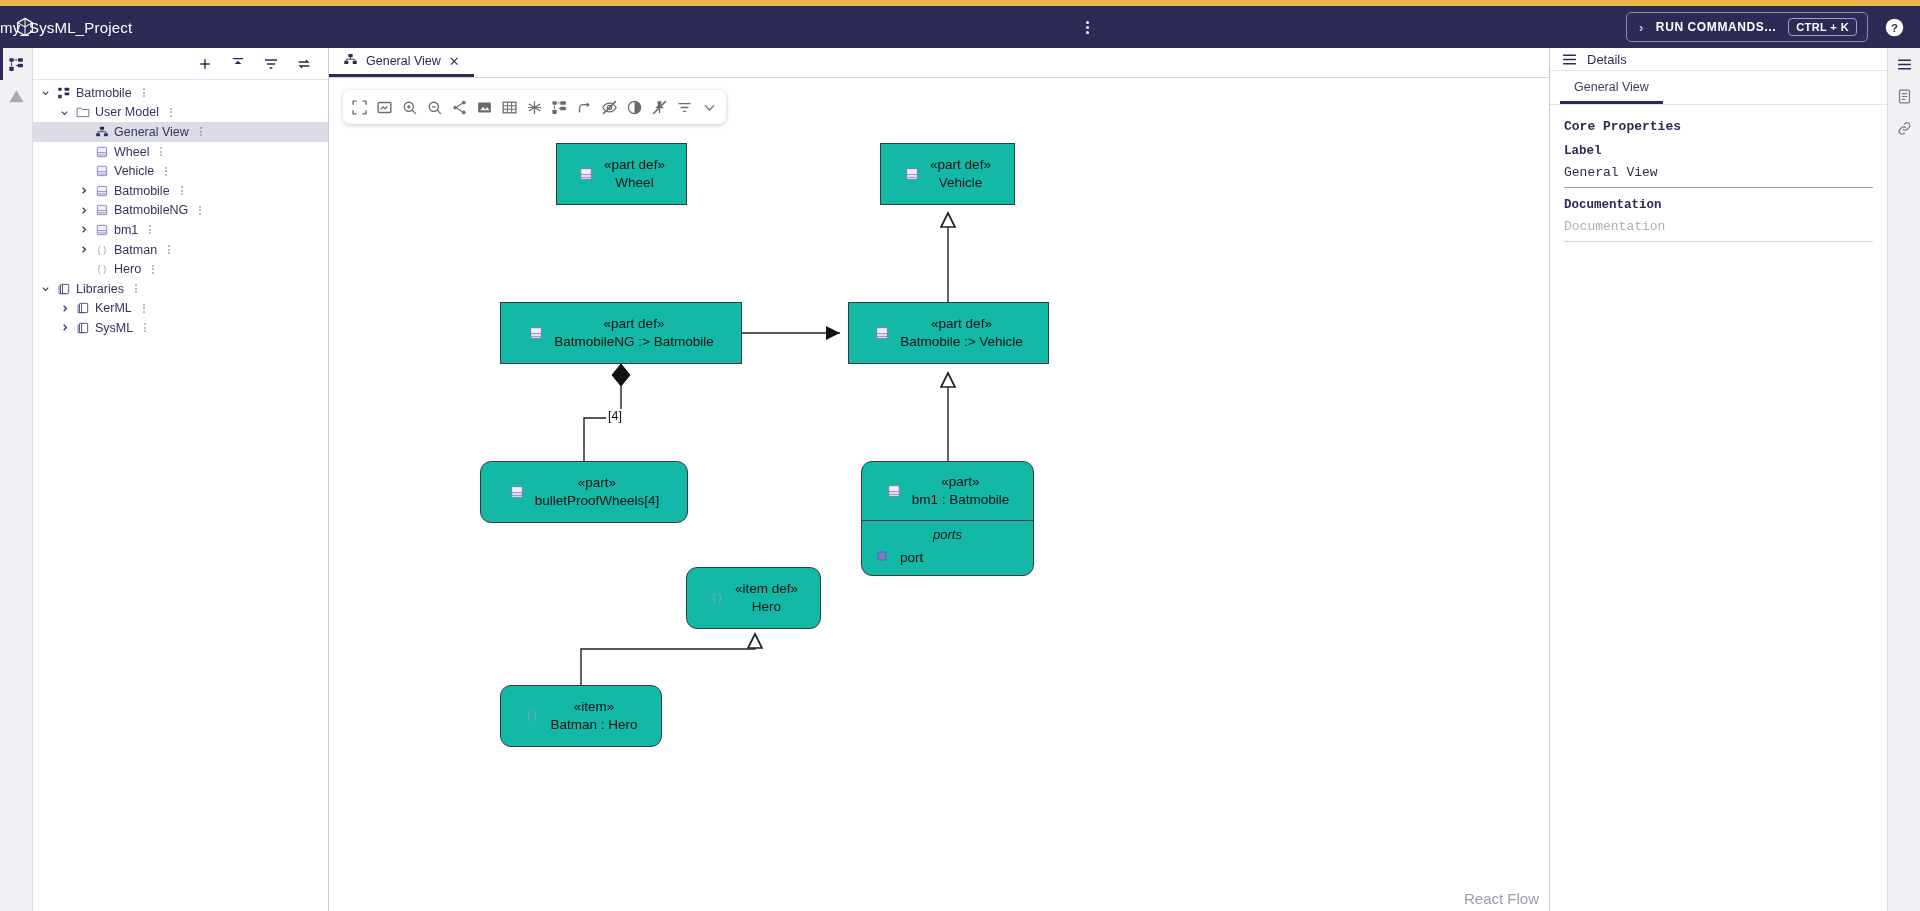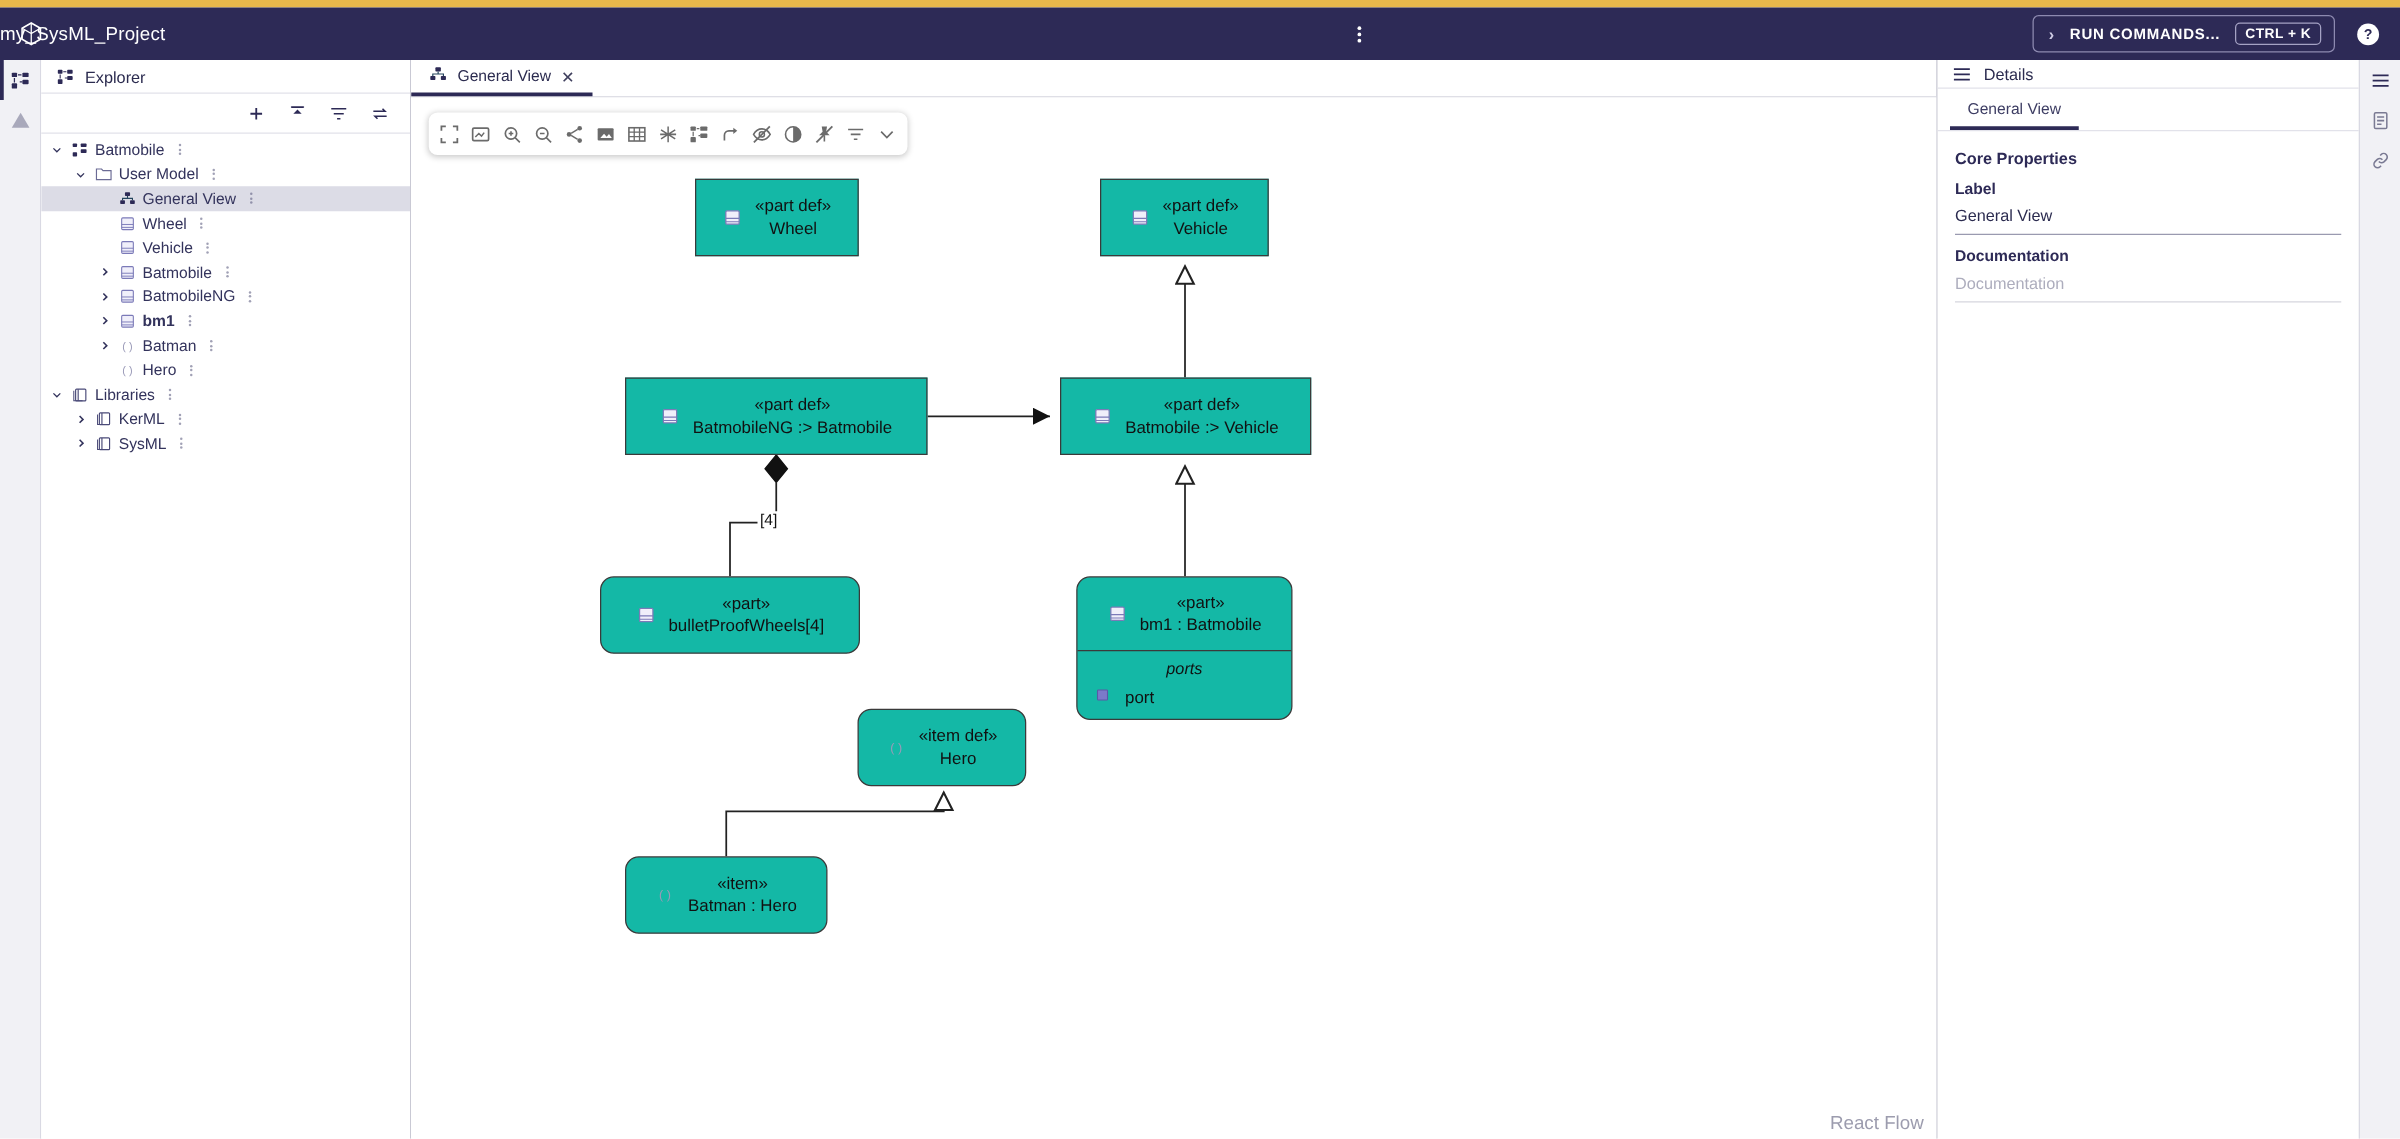--- a/index.html
+++ b/index.html
@@ -145,21 +145,21 @@
   .details-head {
     height:23px; display:flex; align-items:center; gap:9px; padding:0 11px;
     border-bottom:1px solid #e2e2ea; font-size:13px;
   }
   .details-tabs { display:flex; padding:0 10px; border-bottom:1px solid #e2e2ea; }
   .dtab {
     padding:9px 14px 7px; font-size:12.5px; color:#3d3d63; cursor:pointer;
     border-bottom:3px solid transparent;
   }
   .dtab.active { border-bottom-color:#2d2a56; }
-  .details-body { padding:14px 14px 4px; }
+  .details-body { padding:14px 14px 4px;font-family:Liberation Mono, monospace; }
   .section-title { font-size:13px; font-weight:bold; color:#2d2a56; margin-bottom:9px; }
   .field-label { font-size:12.5px; font-weight:bold; color:#2d2a56; margin:10px 0 4px; }
   .field-value {
     font-size:13px; color:#2b2b4f; padding:3px 0 7px;
     border-bottom:1px solid #9a9ab0;
   }
   .field-value.placeholder { color:#adadbd; border-bottom-color:#d6d6de; }
 
   
   .right-rail {
@@ -217,30 +217,20 @@
         </svg>
       </div>
       <div class="rail-item">
         <svg viewBox="0 0 24 24" width="17" height="17" fill="#a9a9bb">
           <path d="M12 3 22 20H2z"></path>
         </svg>
       </div>
     </div>
 
     <div class="explorer">
-      <div class="explorer-head">
-        <svg viewBox="0 0 24 24" width="15" height="15" fill="#2d2a56">
-          <rect x="2" y="3" width="6" height="5" rx="1"></rect>
-            <rect x="14" y="3" width="7" height="5" rx="1"></rect>
-          <rect x="2" y="15" width="6" height="6" rx="1"></rect>
-            <rect x="14" y="11" width="7" height="5" rx="1"></rect>
-          <path d="M9 5.5h4M5 9v5M11 13.5h3" stroke="#2d2a56" stroke-width="1.4" fill="none"></path>
-        </svg>
-        <span>Explorer</span>
-      </div>
 
       <div class="explorer-toolbar">
         <span class="tb">
           <svg viewBox="0 0 24 24" width="16" height="16" stroke="#2d2a56" stroke-width="2.2" fill="none">
               <path d="M12 5v14M5 12h14"></path>
             </svg>
         </span>
         <span class="tb">
           <svg viewBox="0 0 24 24" width="16" height="16" fill="#2d2a56">
             <rect x="4" y="3" width="16" height="2" rx="1"></rect>
@@ -377,21 +367,21 @@
                 <path d="M4 13h16M4 17h16" stroke="#7b7ab8" stroke-width="1.3"></path>
               </svg>
             </span>
             <span>BatmobileNG</span>
             <span class="row-kebab">
               <i></i>
               <i></i>
               <i></i>
             </span>
           </div>
-          <div class="tree-row" style="padding-left: 44px; font-weight: bold;">
+          <div class="tree-row" style="padding-left: 44px;">
             <span class="tw">
     <svg viewBox="0 0 20 20" width="11" height="11" fill="none" stroke="#33335c" stroke-width="2.3">
                 <path d="M8.5 5 13.5 10 8.5 15"></path>
               </svg>
             </span>
             <span class="tree-icon">
               <svg viewBox="0 0 24 24" width="14" height="14" fill="#2d2a56">
                 <rect x="4" y="4" width="16" height="16" rx="1.5" fill="#f0effa" stroke="#7b7ab8" stroke-width="1.5"></rect>
                 <path d="M4 13h16M4 17h16" stroke="#7b7ab8" stroke-width="1.3"></path>
               </svg>

